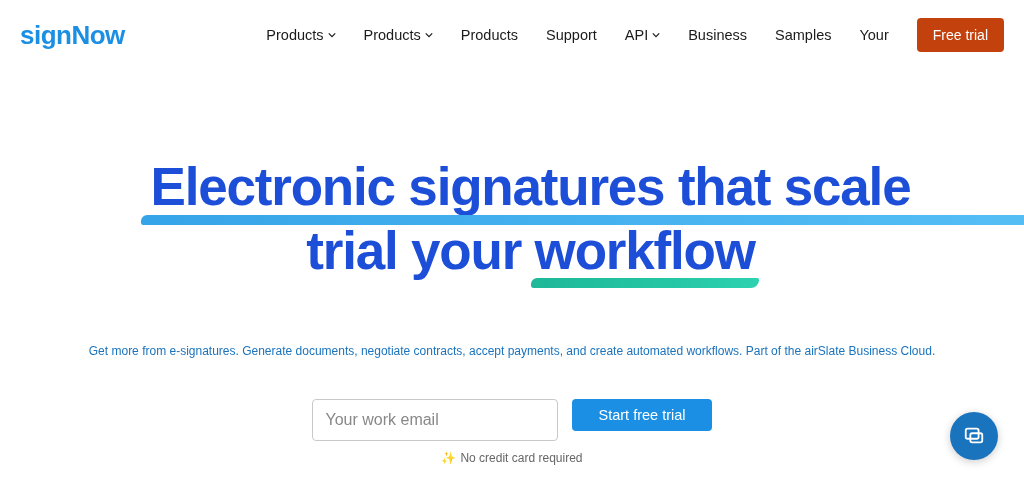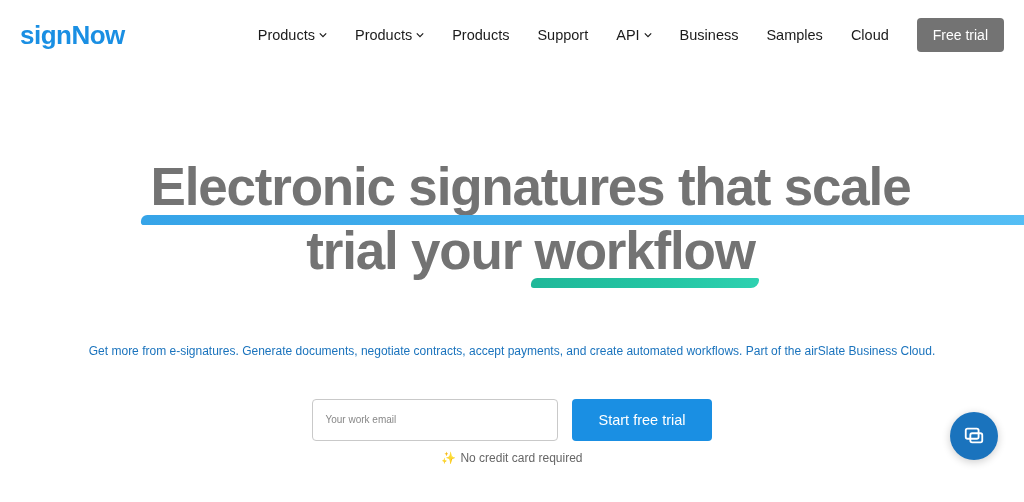--- a/index.html
+++ b/index.html
@@ -3,36 +3,36 @@
 <meta charset="utf-8">
 <style>
 * { margin: 0; padding: 0; box-sizing: border-box; }
 body { font-family: -apple-system, BlinkMacSystemFont, "Segoe UI", Helvetica, Arial, sans-serif; width: 1024px; height: 502px; background: #fff; position: relative; overflow: hidden; }
 
 .header { display: flex; align-items: center; height: 70px; padding: 0 20px; }
 .logo { font-size: 26px; font-weight: 700; color: #1a8fe3; letter-spacing: -0.5px; }
 .nav { margin-left: auto; display: flex; align-items: center; gap: 28px; }
 .nav-item { font-size: 14.5px; color: #1b1b1b; font-weight: 500; cursor: pointer; display: inline-flex; align-items: center; gap: 4px; }
 .nav-item .chev { width: 8px; height: 8px; }
-.cta-btn { background: #737373; color: #fff; border: none; border-radius: 4px; padding: 9px 16px; font-size: 14px; font-weight: 500; cursor: pointer; }
+.cta-btn { background: #c2410c; color: #fff; border: none; border-radius: 4px; padding: 9px 16px; font-size: 14px; font-weight: 500; cursor: pointer; }
 
 .hero { text-align: center; padding-top: 85px; }
-.hero h1 { font-size: 53px; font-weight: 800; color: #737373; letter-spacing: -1.2px; line-height: 1.2; padding-left: 37px; }
+.hero h1 { font-size: 53px; font-weight: 800; color: #1d4ed8; letter-spacing: -1.2px; line-height: 1.2; padding-left: 37px; }
 .underline-wrap { position: relative; display: inline-block; }
 .brush { position: absolute; left: -4px; right: -4px; bottom: -6px; height: 10px; border-radius: 6px 2px 8px 3px; transform: skewX(-2deg); }
 .brush.blue { background: linear-gradient(90deg, #36a4e8, #49b4f0 60%, #56bff5); }
 .brush.teal { background: linear-gradient(90deg, #1fb899, #24c6a4 60%, #2ed1b0); }
 .brush.blue.long { left: -10px; right: -670px; }
 
 .subtitle { margin-top: 60px; font-size: 12px; line-height: 1.55; color: #1a73bd; font-weight: 400; padding: 0 80px; }
 
 .trial { margin-top: 38px; display: flex; justify-content: center; gap: 14px; }
-.email-input { width: 246px; height: 42px; border: 1px solid #c9c9c9; border-radius: 4px; padding: 0 12px; font-size: 10px; color: #555; }
+.email-input { width: 246px; height: 42px; border: 1px solid #c9c9c9; border-radius: 4px; padding: 0 12px; font-size: 16px; color: #555; }
 .email-input::placeholder { color: #888; }
-.start-btn { background: #1a8fe3; color: #fff; border: none; border-radius: 4px; height: 42px; padding: 0 26px; font-size: 14.5px; font-weight: 500; cursor: pointer; }
+.start-btn { background: #1a8fe3; color: #fff; border: none; border-radius: 4px; height: 32px; padding: 0 26px; font-size: 14.5px; font-weight: 500; cursor: pointer; }
 
 .footnote-wrap { margin-top: 10px; display: flex; justify-content: center; font-size: 12px; color: #666; align-items: center; gap: 4px; }
 .spark { font-size: 12px; }
 
 .chat-fab { position: absolute; right: 26px; bottom: 42px; width: 48px; height: 48px; border-radius: 50%; background: #1a73bd; display: flex; align-items: center; justify-content: center; cursor: pointer; box-shadow: 0 2px 8px rgba(0,0,0,.2); }
 .chat-fab svg { width: 22px; height: 22px; stroke: #fff; fill: none; stroke-width: 2; }
 </style>
 </head>
 <body>
 
@@ -54,21 +54,21 @@
     <span class="nav-item">Products</span>
     <span class="nav-item">Support</span>
     <span class="nav-item">
       <span>API</span>
       <svg class="chev" viewBox="0 0 10 10">
           <path d="M1 3 L5 7 L9 3" fill="none" stroke="#1b1b1b" stroke-width="1.5"></path>
         </svg>
     </span>
     <span class="nav-item">Business</span>
     <span class="nav-item">Samples</span>
-    <span class="nav-item">Cloud</span>
+    <span class="nav-item">Your</span>
     <button class="cta-btn">Free trial</button>
   </nav>
 </header>
 
 <section class="hero">
   <h1>
     <span class="underline-wrap">
       <span>Electronic</span>
       <span class="brush blue long"></span>
     </span><span> signatures that scale</span><br>

